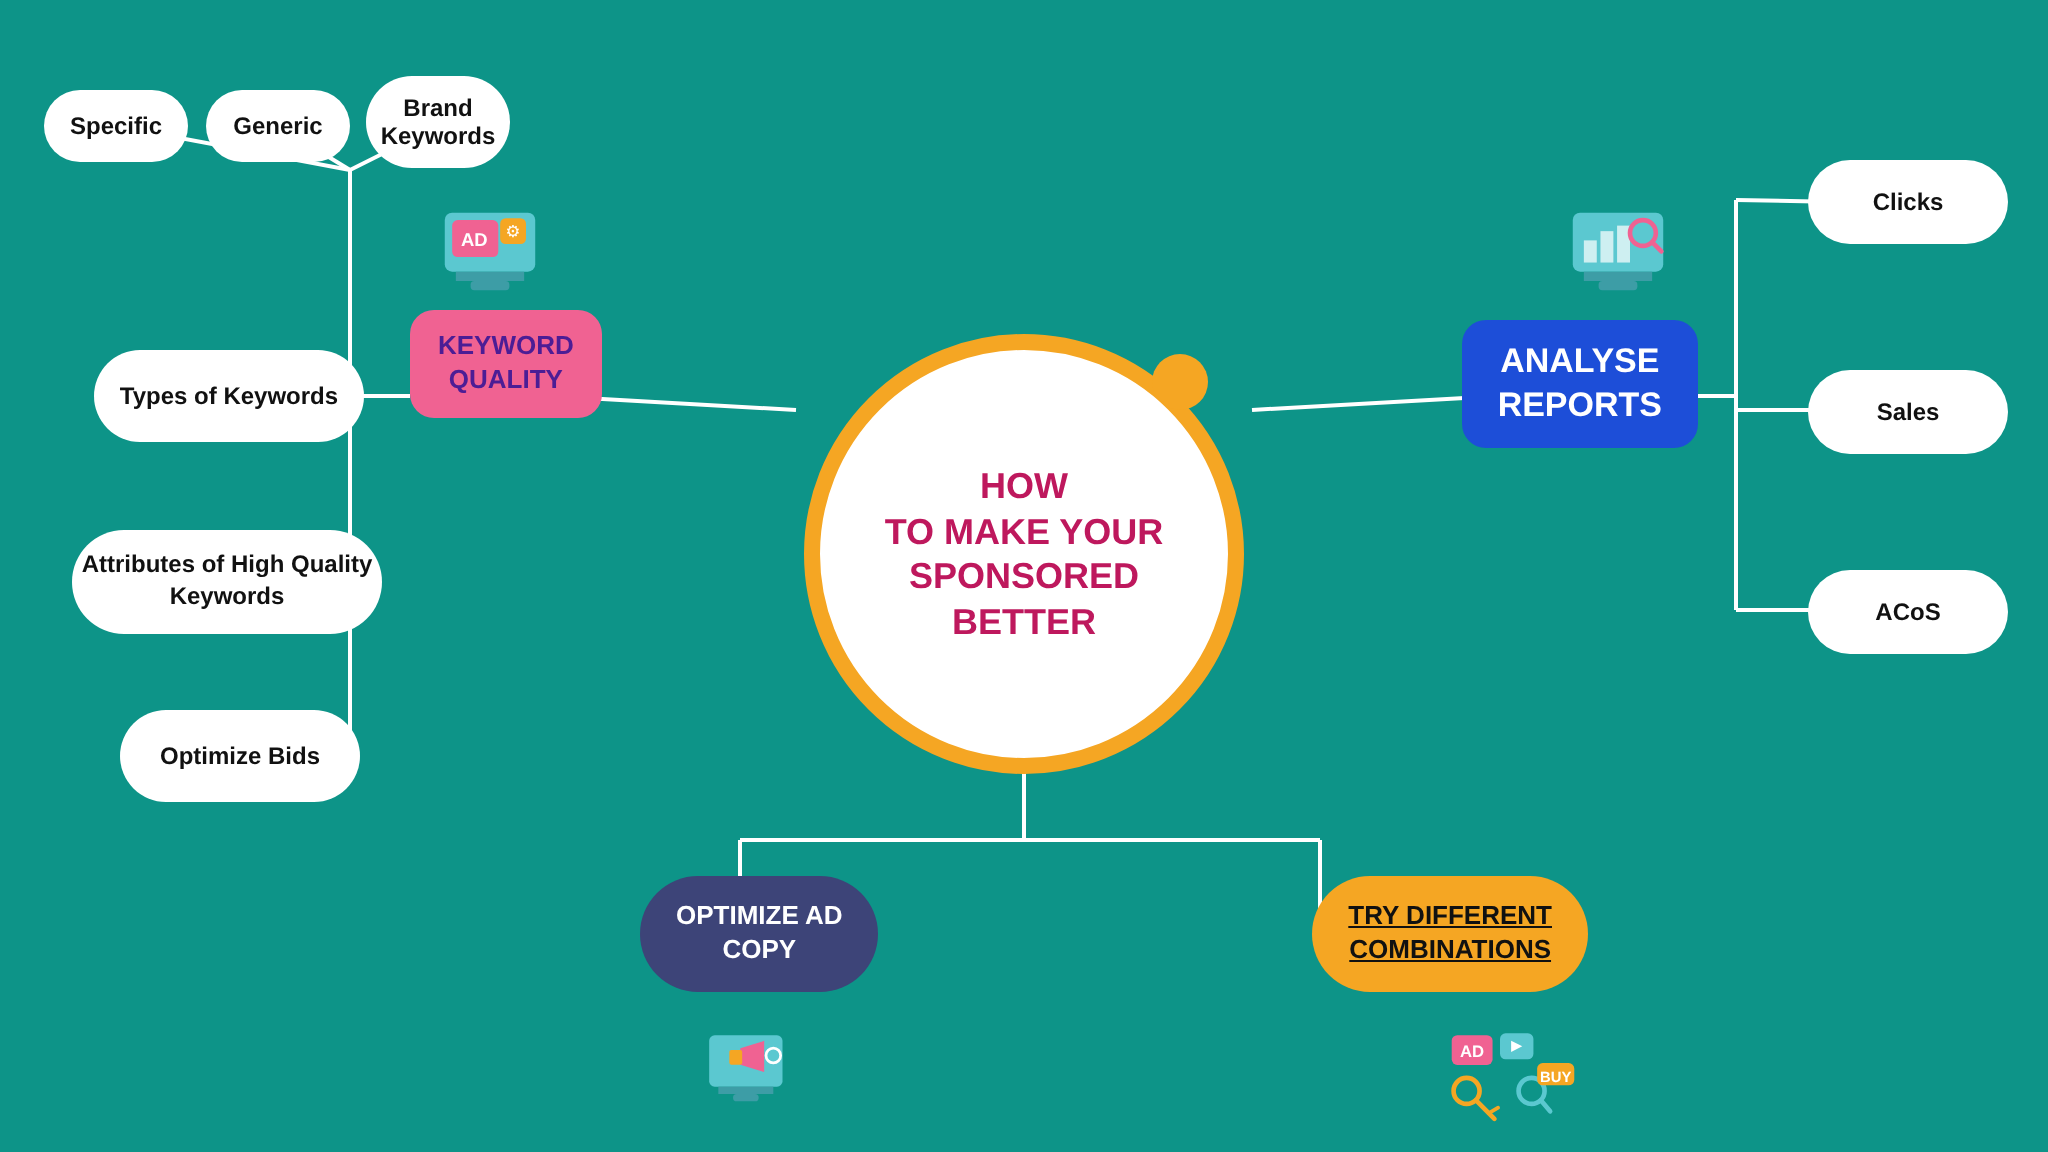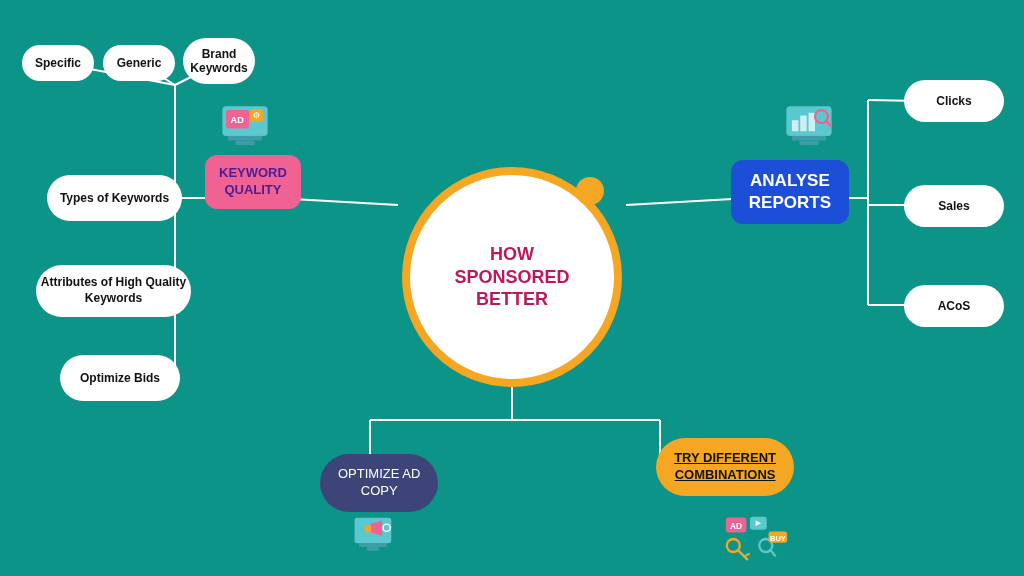--- a/index.html
+++ b/index.html
@@ -133,24 +133,24 @@
 
     
     .pill-clicks { right: 20px; top: 80px; width: 100px; height: 42px; }
     .pill-sales  { right: 20px; top: 185px; width: 100px; height: 42px; }
     .pill-acos   { right: 20px; top: 285px; width: 100px; height: 42px; }
 
     
     .optimize-ad-node {
       position: absolute;
       left: 320px;
-      bottom: 64px;
+      bottom: 80px;
       background: #3d4478;
       color: white;
-      font-weight: 400;
+      font-weight: 700;
       font-size: 13px;
       text-align: center;
       padding: 12px 18px;
       border-radius: 30px;
       z-index: 10;
       line-height: 1.3;
     }
     .optimize-ad-icon {
       position: absolute;
       left: 350px;
@@ -223,20 +223,21 @@
 
   <line x1="512" y1="320" x2="512" y2="420" stroke="white" stroke-width="2"></line>
   <line x1="370" y1="420" x2="660" y2="420" stroke="white" stroke-width="2"></line>
   <line x1="370" y1="420" x2="370" y2="460" stroke="white" stroke-width="2"></line>
   <line x1="660" y1="420" x2="660" y2="460" stroke="white" stroke-width="2"></line>
 </svg>
 
 <div class="center-circle">
   <div class="center-circle-text">
     <div>HOW</div>
+    <div>TO MAKE YOUR</div>
     <div>SPONSORED</div>
     <div>BETTER</div>
   </div>
 </div>
 
 <div class="keyword-quality-icon icon-container">
   <svg width="65" height="65" viewBox="0 0 65 65">
 
     <rect x="8" y="15" width="49" height="32" rx="4" fill="#5bc8d0"></rect>
     <rect x="14" y="47" width="37" height="5" fill="#3d9da6"></rect>

